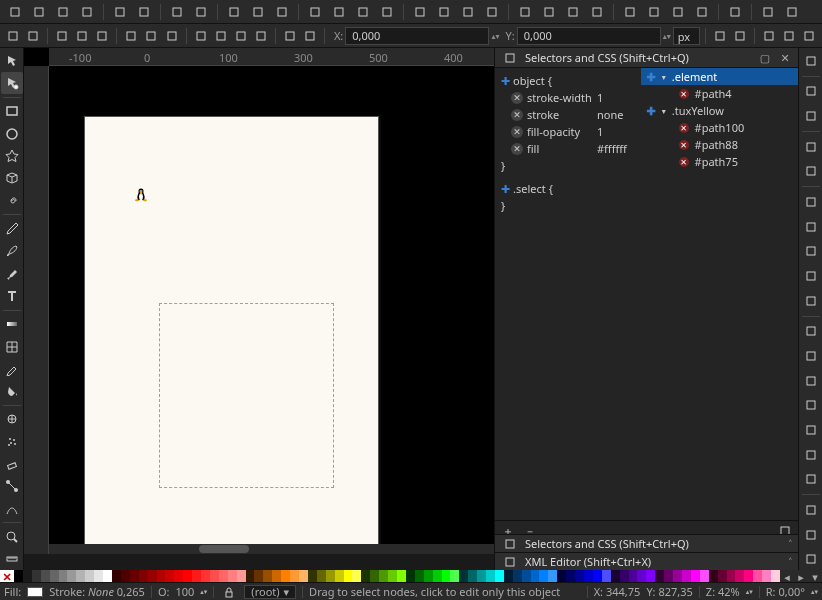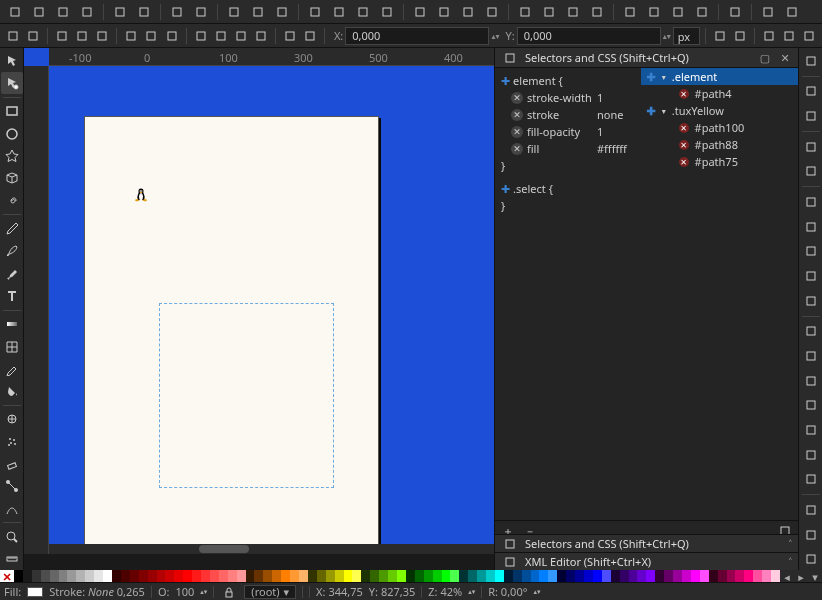--- a/index.html
+++ b/index.html
@@ -19,21 +19,21 @@
 .tools-left{position:absolute;left:0;top:48px;width:24px;bottom:30px;background:#2a2a2a;border-right:1px solid #111;display:flex;flex-direction:column;align-items:center;padding-top:2px;gap:1px}
 .tools-left .tbtn{width:22px;height:22px;display:flex;align-items:center;justify-content:center;border-radius:2px}
 .tools-left .tbtn.active{background:#444}
 .tools-left .tsep{width:18px;height:1px;background:#444;margin:2px 0}
 
 
 .tools-right{position:absolute;right:0;top:48px;width:24px;bottom:30px;background:#2a2a2a;border-left:1px solid #111;display:flex;flex-direction:column;align-items:center;padding-top:2px;gap:3px}
 .tools-right .tbtn{width:22px;height:22px;display:flex;align-items:center;justify-content:center;border-radius:2px}
 
 
-.canvas-wrap{position:absolute;left:24px;top:48px;right:328px;bottom:46px;background:#1d4ed8;overflow:hidden}
+.canvas-wrap{position:absolute;left:24px;top:48px;right:328px;bottom:46px;background:#000000;overflow:hidden}
 .ruler-h{position:absolute;left:25px;top:0;right:0;height:18px;background:#2a2a2a;border-bottom:1px solid #444;font-size:8px;color:#888;overflow:hidden}
 .ruler-h span{position:absolute;top:2px}
 .ruler-v{position:absolute;left:0;top:18px;width:25px;bottom:0;background:#2a2a2a;border-right:1px solid #444}
 .page{position:absolute;left:60px;top:68px;width:295px;height:430px;background:#fcf9f3;border:1px solid #555;box-shadow:2px 2px 0 #0a0a0a}
 .sel-box{position:absolute;left:135px;top:255px;width:175px;height:185px;border:1px dashed #6daae0}
 .scrollbar-h{position:absolute;left:25px;bottom:0;right:0;height:10px;background:#2a2a2a}
 .scrollbar-h .thumb{position:absolute;left:150px;width:50px;height:8px;top:1px;background:#555;border-radius:4px}
 
 
 .tux{position:absolute;left:110px;top:140px;width:280px;height:310px}
@@ -930,21 +930,21 @@
           <use href="#i-generic"></use>
         </svg>
       </span>
     <span>Selectors and CSS (Shift+Ctrl+Q)</span>
     <span class="spacer"></span>
     <span class="pbtn">▢</span>
     <span class="pbtn">✕</span>
   </div>
   <div class="css-body">
     <div class="css-rules">
-      <div class="css-token"><span style="color:#3a80d0">✚</span> <span>element {</span></div>
+      <div class="css-token"><span style="color:#3a80d0">✚</span> <span>object {</span></div>
       <div id="props">
           <div class="css-row">
       <span class="del">✕</span>
       <span class="prop">stroke-width</span>
       <span class="val">1</span>
     </div>
           <div class="css-row">
       <span class="del">✕</span>
       <span class="prop">stroke</span>
       <span class="val">none</span>
@@ -1140,20 +1140,21 @@
   <span class="icon">
       <svg>
         <use href="#i-lock"></use>
       </svg>
     </span>
   <div class="layer">
       <span>(root)</span> 
       <span style="margin-left:4px">▾</span>
     </div>
   <div class="sep"></div>
+  <span style="flex:1;overflow:hidden;white-space:nowrap">Drag to select nodes, click to edit only this object</span>
   <div class="sep"></div>
   <span class="field"><span>X:</span>&nbsp;<span>344,75</span></span>
   <span class="field"><span>Y:</span>&nbsp;<span>827,35</span></span>
   <div class="sep"></div>
   <span class="field"><span>Z:</span>&nbsp;<span>42%</span></span>
   <span style="display:flex;flex-direction:column;line-height:6px;font-size:7px">▴▾</span>
   <div class="sep"></div>
   <span class="field"><span>R:</span>&nbsp;<span>0,00°</span></span>
   <span style="display:flex;flex-direction:column;line-height:6px;font-size:7px">▴▾</span>
 </div>

